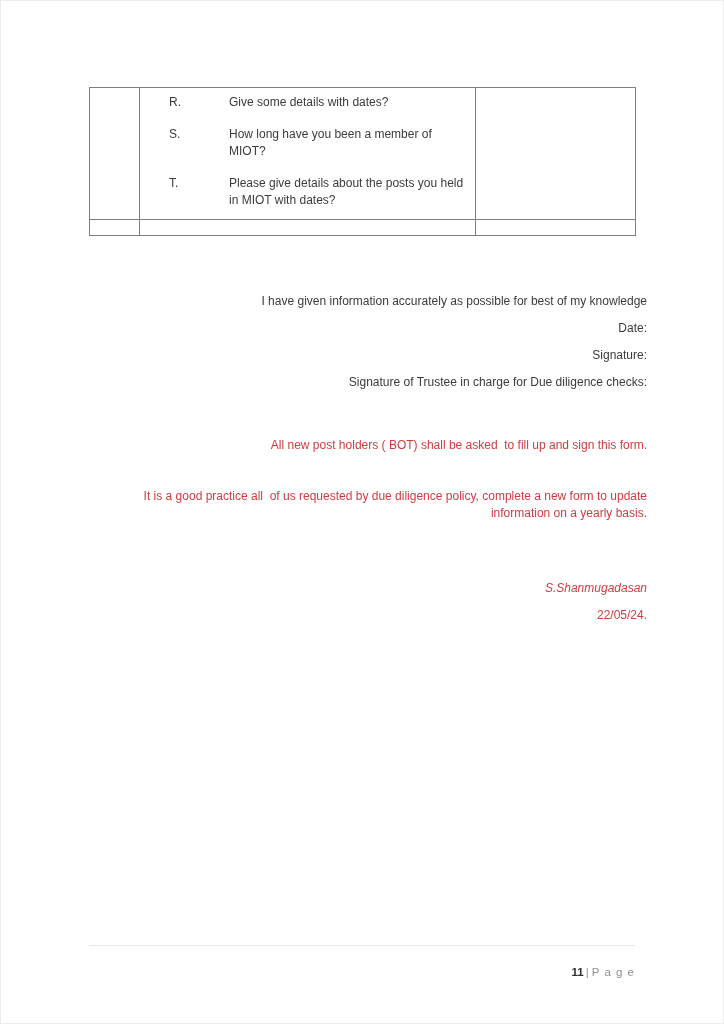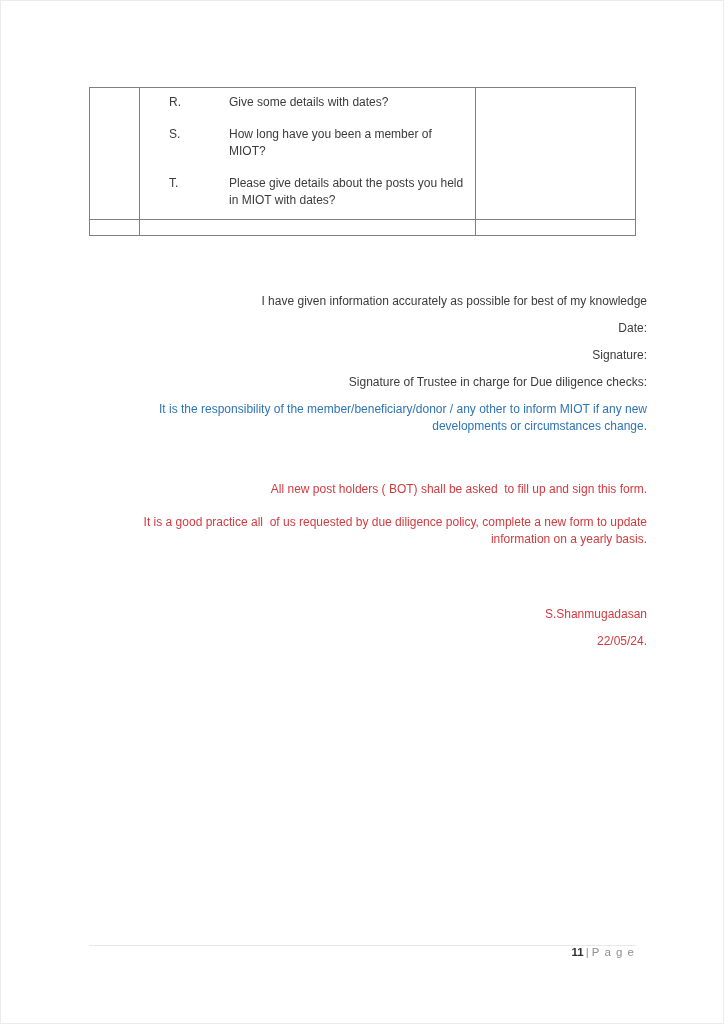--- a/index.html
+++ b/index.html
@@ -66,31 +66,31 @@
   .content p{
     font-size:12px;
     line-height:17px;
     margin:0 0 10px 0;
     white-space:pre-wrap;
     text-align:right;
   }
   p.blue{color:var(--note-blue);}
   p.red{color:var(--note-red);}
   p.mt-30{margin-top:46px;}
-  p.mt-26{margin-top:16px;}
-  p.mt-58{margin-top:58px;}
+  p.mt-26{margin-top:34px;}
+  p.mt-58{margin-top:58px;font-style:italic;}
 
   
   .footer{
     position:absolute;
     left:88px;top:944px;
     width:546px;
     border-top:1px solid var(--footer-rule);
     text-align:right;
-    padding-top:0;
+    padding-top:20px;
     font-size:11.5px;
   }
   .footer .page-num{
     color:#2f2f2f;
     font-weight:bold;
   }
   .footer .bar{
     color:var(--footer-muted);
     margin:0 3px 0 2px;
     font-weight:normal;
@@ -131,21 +131,20 @@
       <td class="col-right"></td>
     </tr>
   </tbody>
     </table>
 
   <div class="content">
     <p>I have given information accurately as possible for best of my knowledge</p>
     <p>Date:</p>
     <p>Signature:</p>
     <p>Signature of Trustee in charge for Due diligence checks:</p>
-    <p class="blue">It is the responsibility of the member/beneficiary/donor / any other to inform MIOT if any new developments or circumstances change.</p>
     <p class="red mt-30">All new post holders ( BOT) shall be asked  to fill up and sign this form.</p>
     <p class="red mt-26">It is a good practice all  of us requested by due diligence policy, complete a new form to update information on a yearly basis.</p>
     <p class="red mt-58">S.Shanmugadasan</p>
     <p class="red">22/05/24.</p>
   </div>
 
   <div class="footer">
     <span class="page-num">11</span><span class="bar">|</span><span class="page-word">P a g e</span>
   </div>
 

